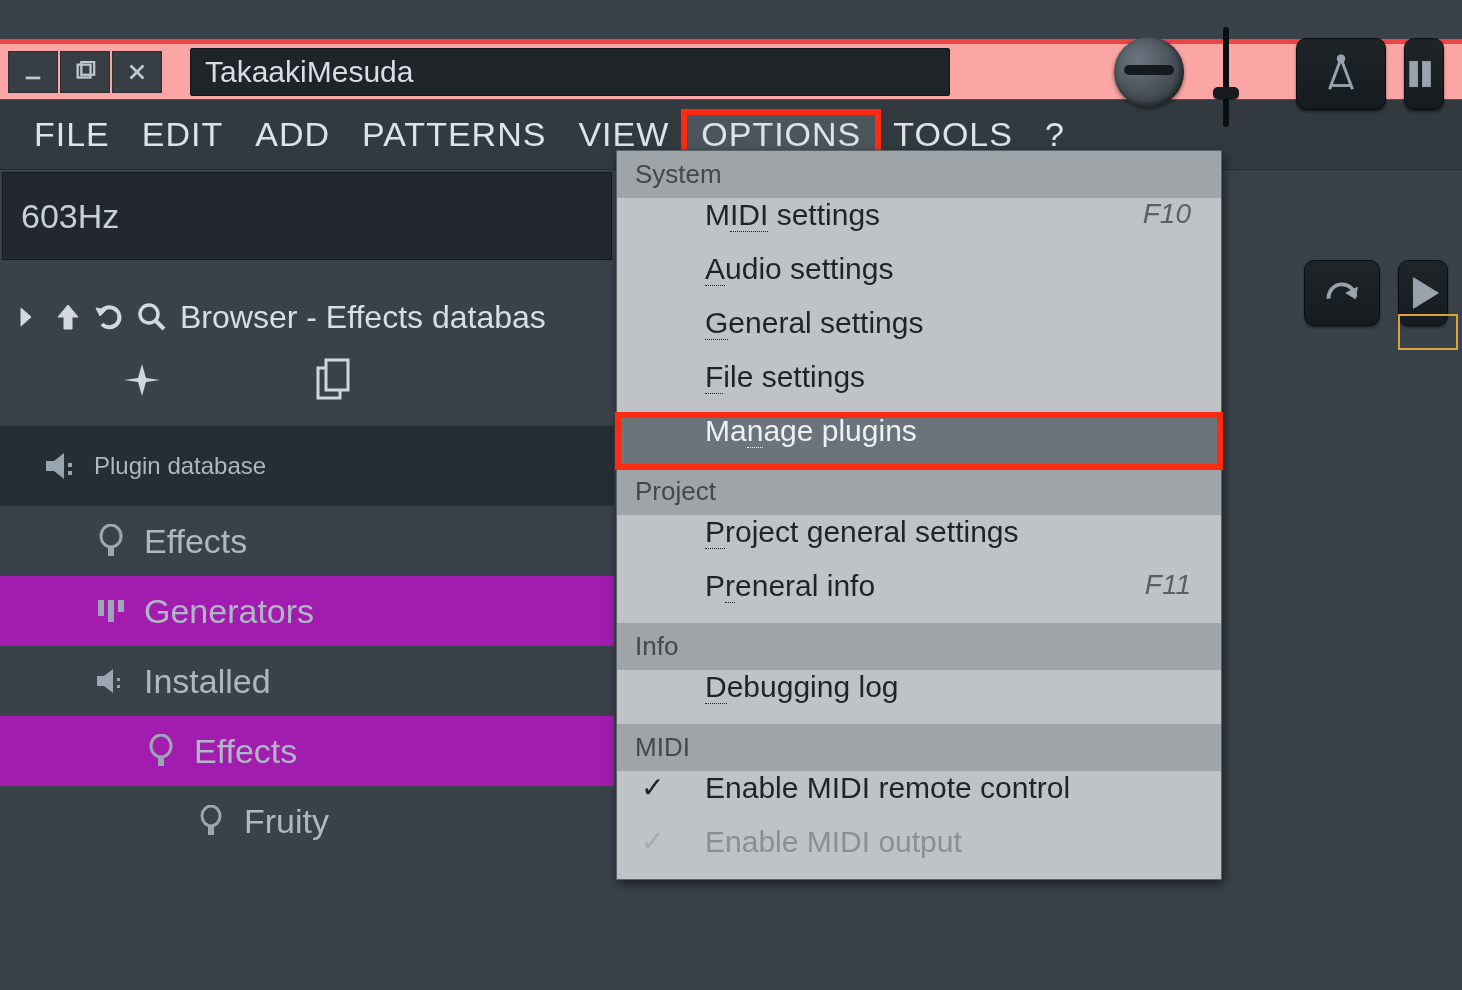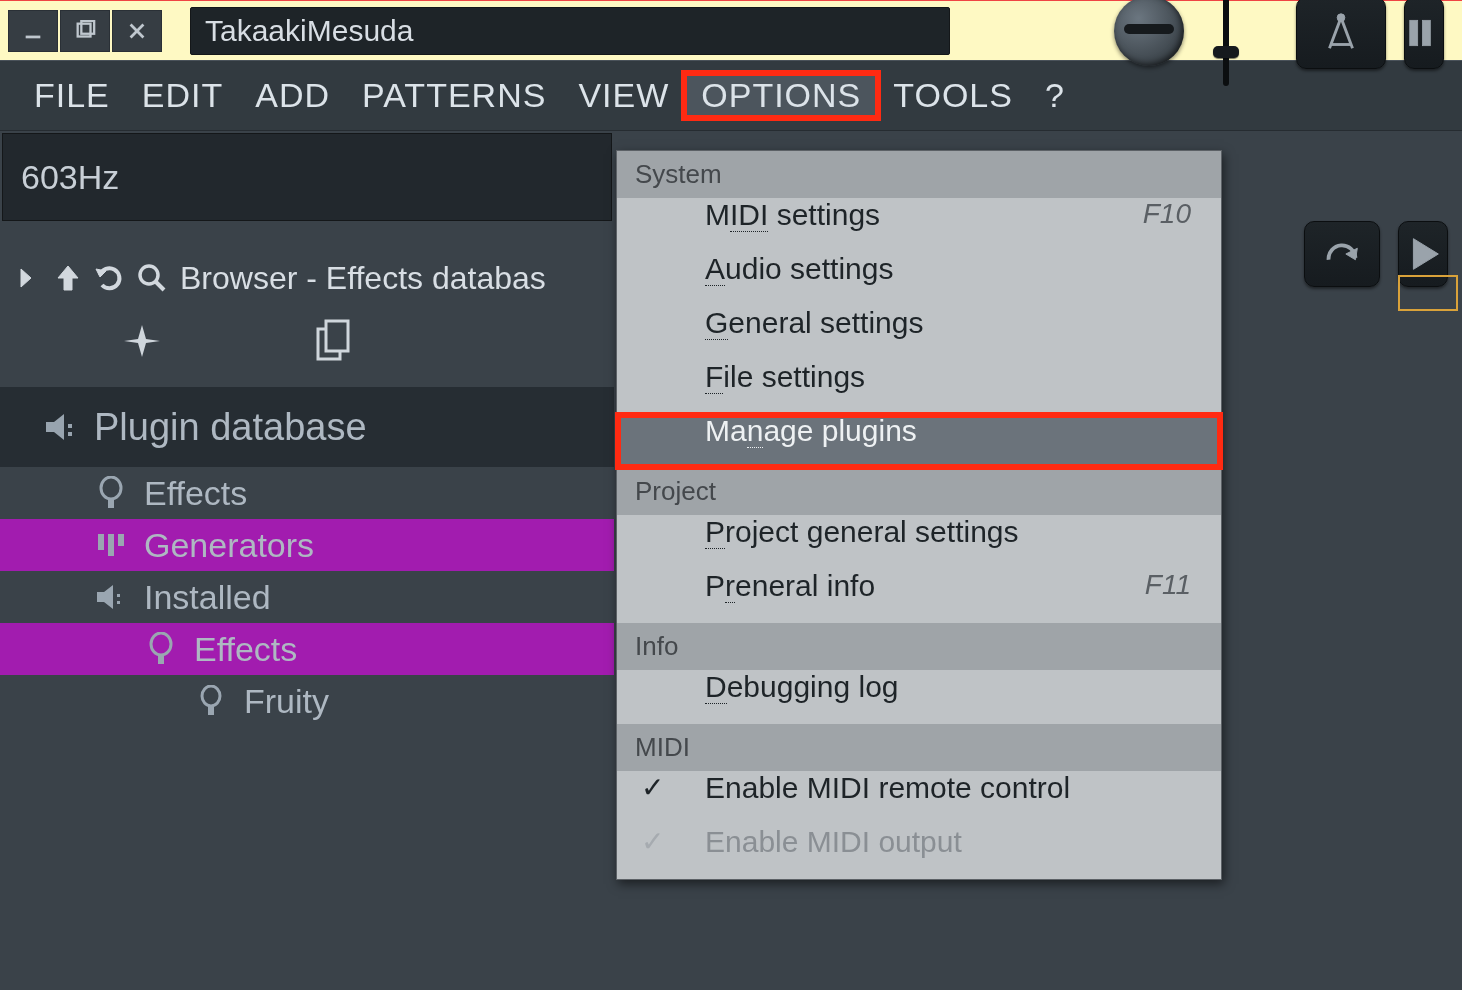--- a/index.html
+++ b/index.html
@@ -1,17 +1,17 @@
 <!DOCTYPE html>
 <html><head>
 <meta charset="utf-8">
 <style>
 * { margin: 0; padding: 0; box-sizing: border-box; font-family: "Segoe UI", Arial, sans-serif; }
 body { background: #3a4249; width: 1462px; height: 990px; overflow: hidden; color: #c0c8d0; user-select: none; }
-.titlebar { display: flex; align-items: center; height: 60px; background: #fef9c3; border-top: 1px solid #ef4444; }
+.titlebar { display: flex; align-items: center; height: 60px; background: #fca5a5; border-top: 5px solid #ef4444; margin-top: 39px; }
 .win-controls { display: flex; align-items: center; padding: 0 8px; gap: 2px; }
 .win-btn { width: 50px; height: 42px; display: flex; align-items: center; justify-content: center; background: #363d43; border: 1px solid #2a3036; cursor: pointer; }
 .win-btn svg { width: 22px; height: 22px; }
 .title-input { flex: 0 0 760px; height: 48px; background: #1e2428; border: 1px solid #141719; margin-left: 20px; padding: 0 14px; font-size: 30px; color: #d8dee4; display: flex; align-items: center; border-radius: 2px; }
 .knob-area { flex: 1; display: flex; align-items: center; justify-content: flex-end; padding-right: 18px; gap: 30px; }
 .knob1 { width: 70px; height: 70px; border-radius: 50%; background: radial-gradient(circle at 35% 32%, #6b7680, #2a3136); box-shadow: inset -2px -2px 6px #0009, 0 2px 4px #0007; position: relative; }
 .knob1::after { content: ""; position: absolute; left: 10px; top: 28px; width: 50px; height: 10px; background: #161a1d; border-radius: 5px; }
 .slider-wrap { width: 24px; height: 110px; position: relative; display: flex; flex-direction: column; align-items: center; justify-content: flex-end; }
 .slider-track { width: 6px; height: 100px; background: #0b0e10; border-radius: 3px; position: relative; }
 .slider-track::after { content: ""; position: absolute; left: -10px; bottom: 28px; width: 26px; height: 12px; background: #161a1d; border-radius: 5px; box-shadow: 0 1px 1px #0008; }
@@ -23,22 +23,22 @@
 .menubar .mi.options { background: #4c555d; outline: 6px solid #ff2a12; outline-offset: -2px; }
 .lower { display: flex; }
 .left-col { flex: 0 0 614px; display: flex; flex-direction: column; }
 .hint { height: 88px; background: #22282d; border: 1px solid #141719; margin: 2px 2px 0 2px; display: flex; align-items: center; padding-left: 18px; font-size: 34px; color: #c8cfd6; border-radius: 0; }
 .browser-hdr { display: flex; align-items: center; height: 70px; padding-left: 8px; gap: 6px; margin-top: 22px; }
 .browser-hdr .ic { width: 36px; height: 36px; display: flex; align-items: center; justify-content: center; }
 .browser-hdr svg { stroke: #d2d8de; fill: #d2d8de; }
 .browser-title { font-size: 32px; color: #d8dee4; margin-left: 4px; white-space: nowrap; }
 .sub-icons { display: flex; gap: 150px; padding-left: 120px; height: 60px; align-items: center; }
 .tree { padding-top: 14px; }
-.trow { display: flex; align-items: center; height: 52px; padding-left: 40px; font-size: 34px; color: #aeb8c2; }
-.trow.root { background: #262d33; height: 80px; font-size: 38px; }
+.trow { display: flex; align-items: center; height: 70px; padding-left: 40px; font-size: 34px; color: #aeb8c2; }
+.trow.root { background: #262d33; height: 80px; font-size: 24px; }
 .trow .ticon { width: 42px; display: flex; justify-content: center; margin-right: 12px; }
 .trow.l1 { padding-left: 90px; }
 .trow.l2 { padding-left: 140px; }
 .trow.l3 { padding-left: 190px; }
 .trow.alt { background: #a21caf; }
 .dropdown { position: absolute; left: 616px; top: 150px; width: 606px; background: #bfc3c6; border: 1px solid #5c6166; box-shadow: 2px 4px 10px #0008; color: #1e2428; }
 .dd-section { background: #9fa4a8; color: #44484c; font-size: 26px; padding: 8px 18px; }
 .dd-item { display: flex; height: 54px; font-size: 30px; padding-left: 88px; padding-right: 30px; position: relative; }
 .dd-item .shortcut { margin-left: auto; color: #5a5f64; font-size: 28px; font-style: italic; }
 .dd-item.hov { background: #6b737b; color: #eef1f3; outline: 6px solid #ff2a12; outline-offset: -4px; }

